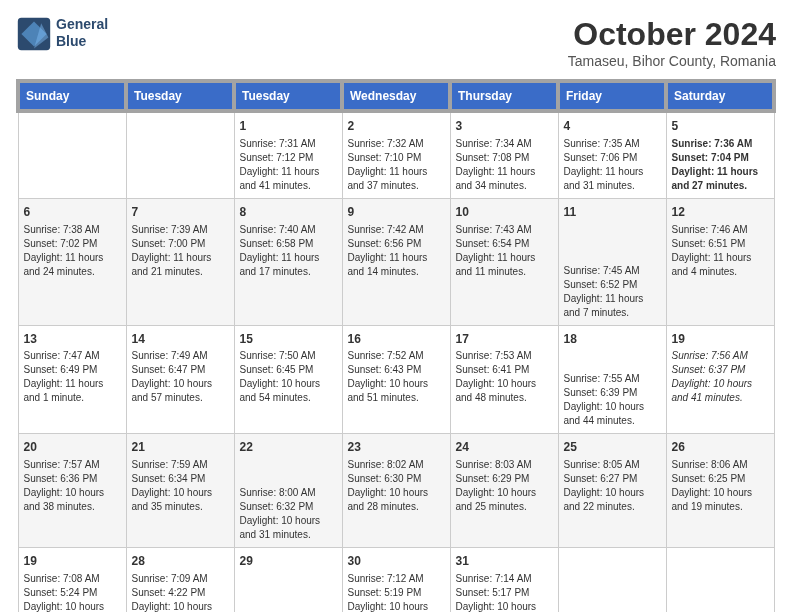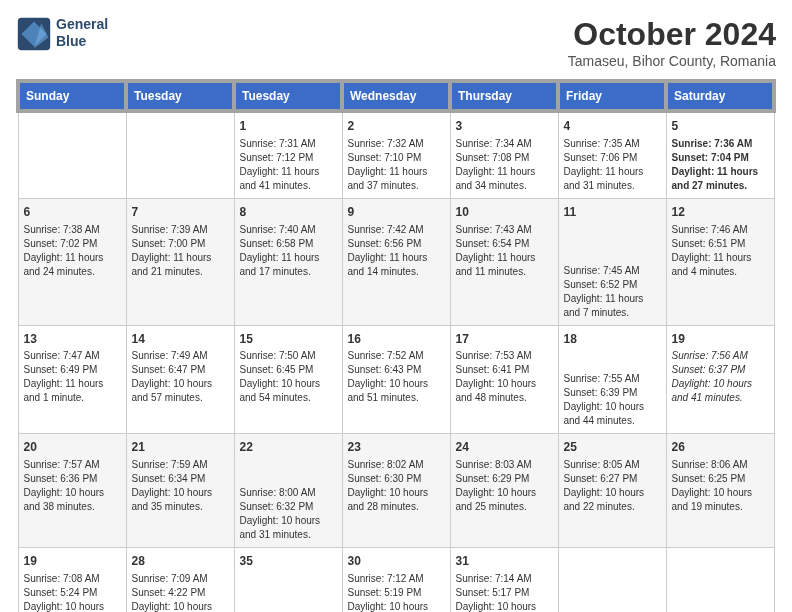--- a/index.html
+++ b/index.html
@@ -290,21 +290,21 @@
 Sunset: 5:24 PM
 Daylight: 10 hours and 15 minutes.</div>
         </td>
         <td>
           <span class="day-num">28</span>
           <div class="day-info" style="white-space: pre-line;">Sunrise: 7:09 AM
 Sunset: 4:22 PM
 Daylight: 10 hours and 12 minutes.</div>
         </td>
         <td>
-          <span class="day-num">35</span>
+          <span class="day-num">29</span>
           <div class="day-info" style="white-space: pre-line; margin-top: 43px;">Sunrise: 7:11 AM
 Sunset: 5:20 PM
 Daylight: 10 hours and 9 minutes.</div>
         </td>
         <td>
           <span class="day-num">30</span>
           <div class="day-info" style="white-space: pre-line;">Sunrise: 7:12 AM
 Sunset: 5:19 PM
 Daylight: 10 hours and 6 minutes.</div>
         </td>

